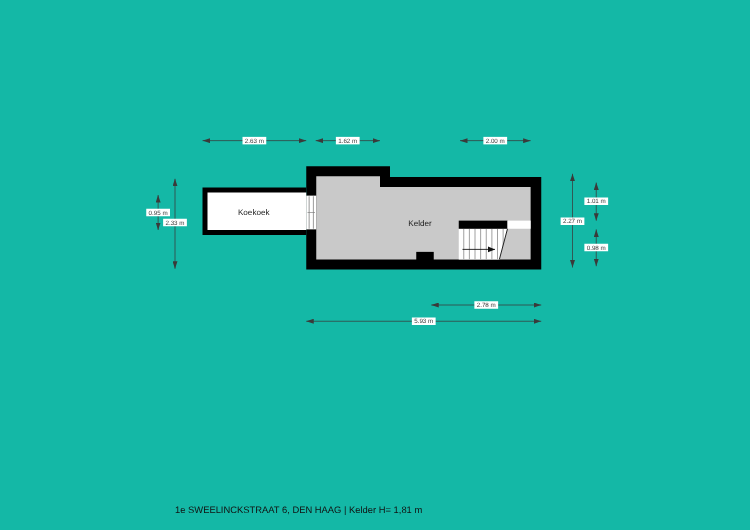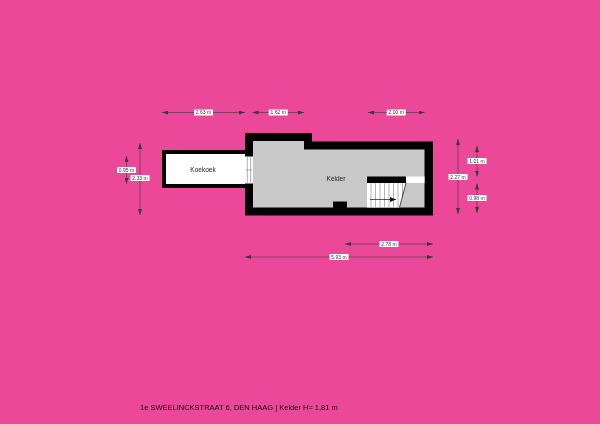--- a/index.html
+++ b/index.html
@@ -1,20 +1,20 @@
 <!DOCTYPE html>
 <html><head>
 <meta charset="utf-8">
 <style>
   html, body { margin: 0; padding: 0; background: #ffffff; }
   .canvas {
     position: relative;
     width: 600px;
     height: 424px;
-    background: #ec4899;
+    background: #14b8a6;
     overflow: hidden;
     font-family: "Liberation Sans", sans-serif;
   }
   svg text {
     font-family: "Liberation Sans", sans-serif;
   }
   .dim-text {
     font-size: 5px;
     fill: #3a3a3a;
   }

